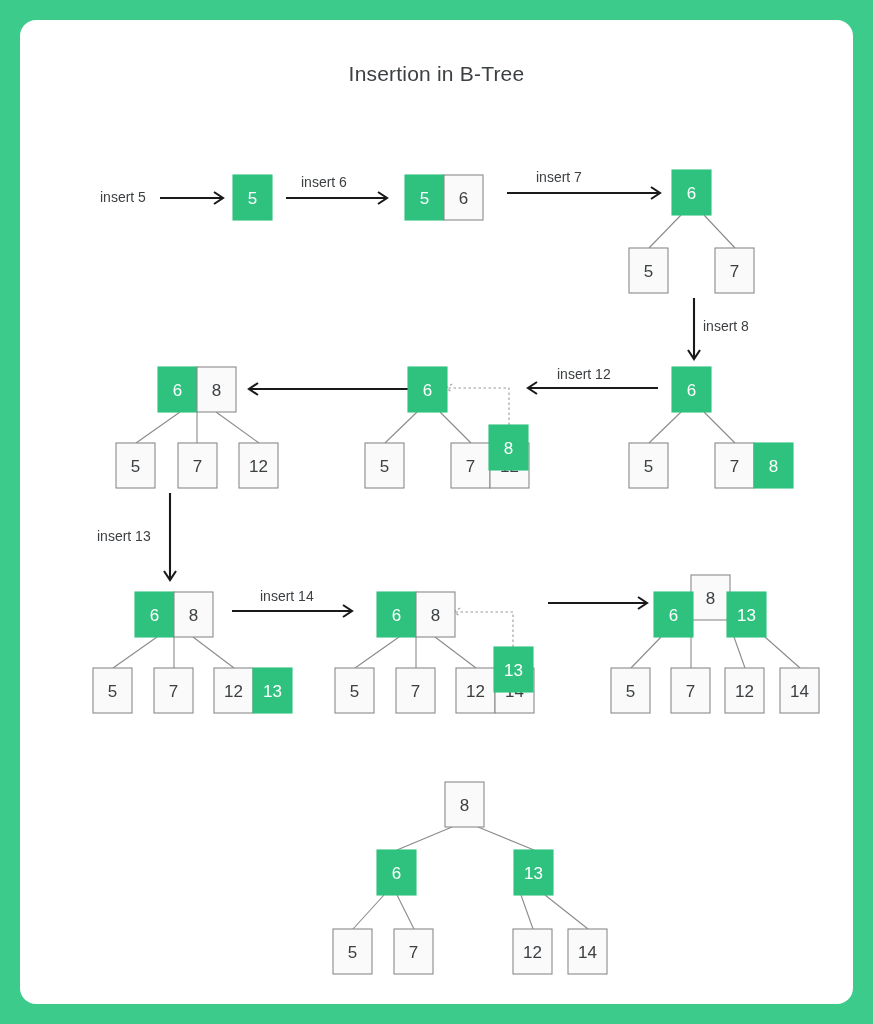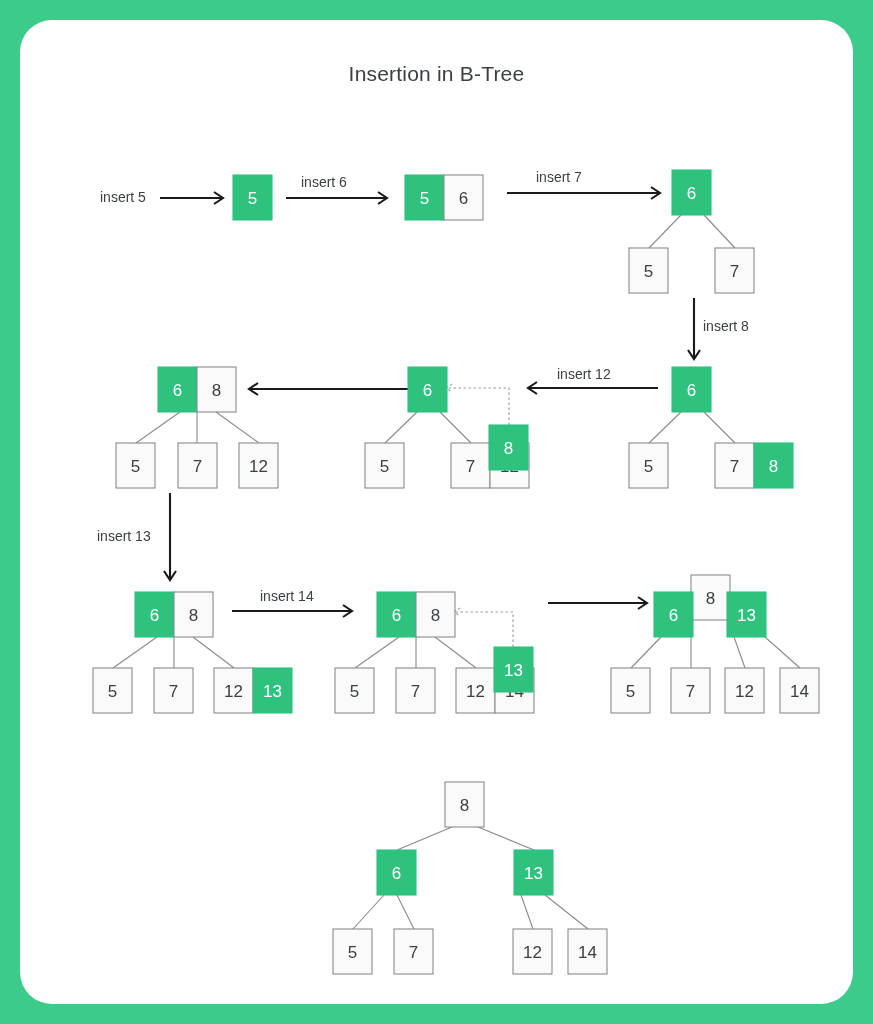--- a/index.html
+++ b/index.html
@@ -7,21 +7,21 @@
     width:873px;height:1024px;
     background:#3ccb8b;
     font-family:"Liberation Sans","DejaVu Sans",sans-serif;
     overflow:hidden;
   }
   #frame{
     position:absolute;
     left:20px;top:20px;
     width:833px;height:984px;
     background:#ffffff;
-    border-radius:32px;
+    border-radius:16px;
     overflow:hidden;
   }
   #title{
     position:absolute;
     left:0;top:42px;width:833px;
     text-align:center;
     font-size:21px;
     color:#3c4043;
     letter-spacing:.2px;
   }

